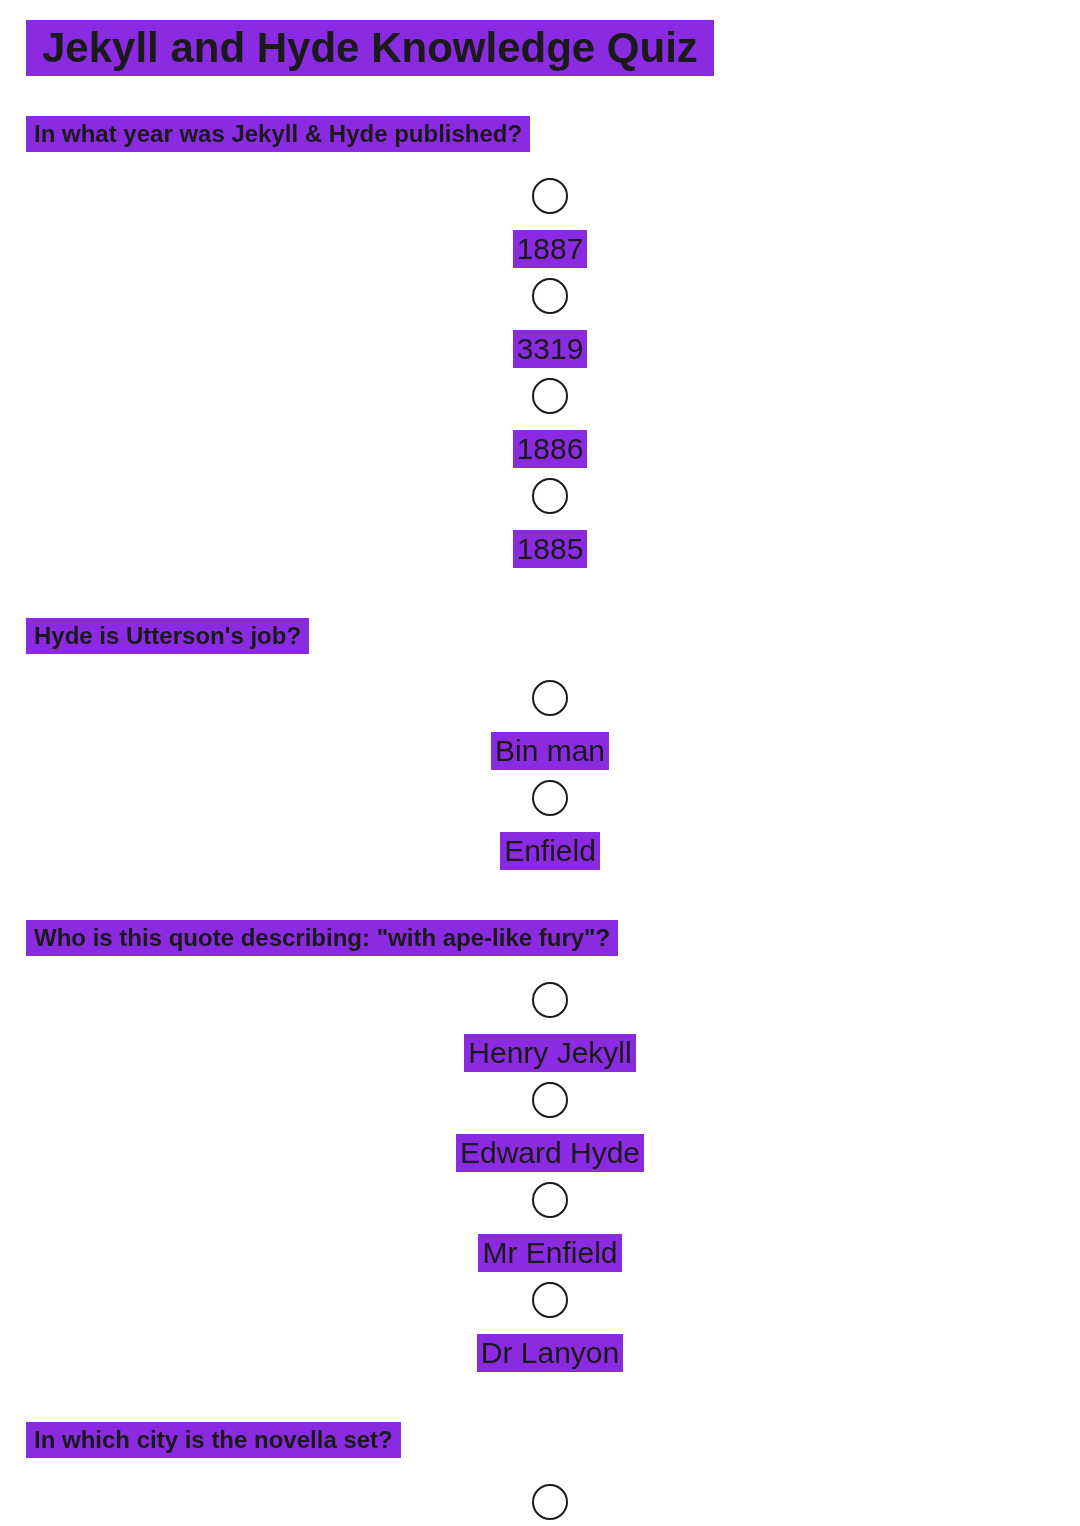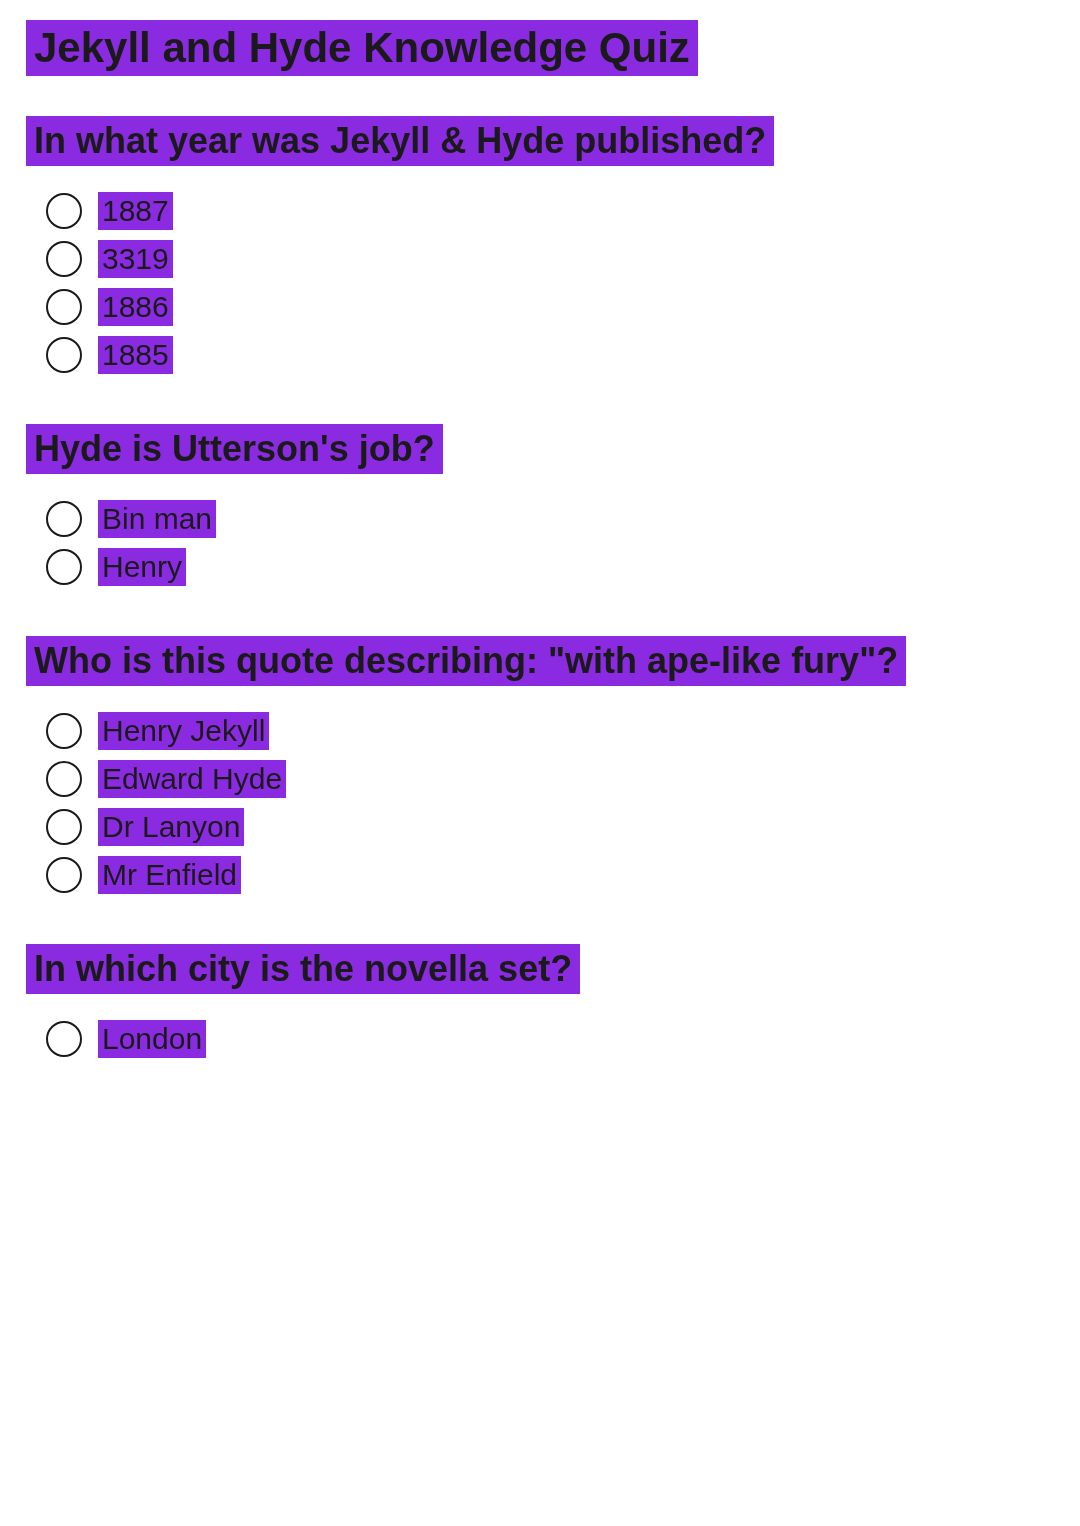--- a/index.html
+++ b/index.html
@@ -16,43 +16,44 @@
       width: 1080px;
       min-height: 1526px;
     }
 
     .quiz-title {
       background-color: #8a2be2;
       color: #1a1a1a;
       font-size: 42px;
       font-weight: bold;
       display: inline-block;
-      padding: 4px 8px;
+      padding: 4px 16px;
       margin-bottom: 40px;
     }
 
     .question-block {
       margin-bottom: 50px;
     }
 
     .question-text {
       background-color: #8a2be2;
       color: #1a1a1a;
-      font-size: 36px;
+      font-size: 24px;
       font-weight: bold;
       display: inline-block;
       padding: 4px 8px;
       margin-bottom: 16px;
     }
 
     .option {
       display: flex;
       align-items: center;
       margin: 10px 0 10px 20px;
       gap: 16px;
+      flex-direction: column;
     }
 
     .option-radio {
       width: 36px;
       height: 36px;
       border: 2.5px solid #1a1a1a;
       border-radius: 50%;
       flex-shrink: 0;
       background: white;
       cursor: pointer;
@@ -92,34 +93,34 @@
         <span class="option-label">1886</span>
       </div><div class="option">
         <input type="radio" name="q1" class="option-radio" style="">
         <span class="option-label">1885</span>
       </div></div>
     <div class="question-block"><div class="question-text">Hyde is Utterson's job?</div><div class="option">
         <input type="radio" name="q2" class="option-radio" style="">
         <span class="option-label">Bin man</span>
       </div><div class="option">
         <input type="radio" name="q2" class="option-radio" style="">
-        <span class="option-label">Henry</span>
+        <span class="option-label">Enfield</span>
       </div></div>
     <div class="question-block"><div class="question-text">Who is this quote describing: "with ape-like fury"?</div><div class="option">
         <input type="radio" name="q3" class="option-radio" style="">
         <span class="option-label">Henry Jekyll</span>
       </div><div class="option">
         <input type="radio" name="q3" class="option-radio" style="">
         <span class="option-label">Edward Hyde</span>
       </div><div class="option">
         <input type="radio" name="q3" class="option-radio" style="">
-        <span class="option-label">Dr Lanyon</span>
+        <span class="option-label">Mr Enfield</span>
       </div><div class="option">
         <input type="radio" name="q3" class="option-radio" style="">
-        <span class="option-label">Mr Enfield</span>
+        <span class="option-label">Dr Lanyon</span>
       </div></div>
     <div class="question-block"><div class="question-text">In which city is the novella set?</div><div class="option">
         <input type="radio" name="q4" class="option-radio" style="">
         <span class="option-label">London</span>
       </div></div>
   </div>
 
 
 
 

